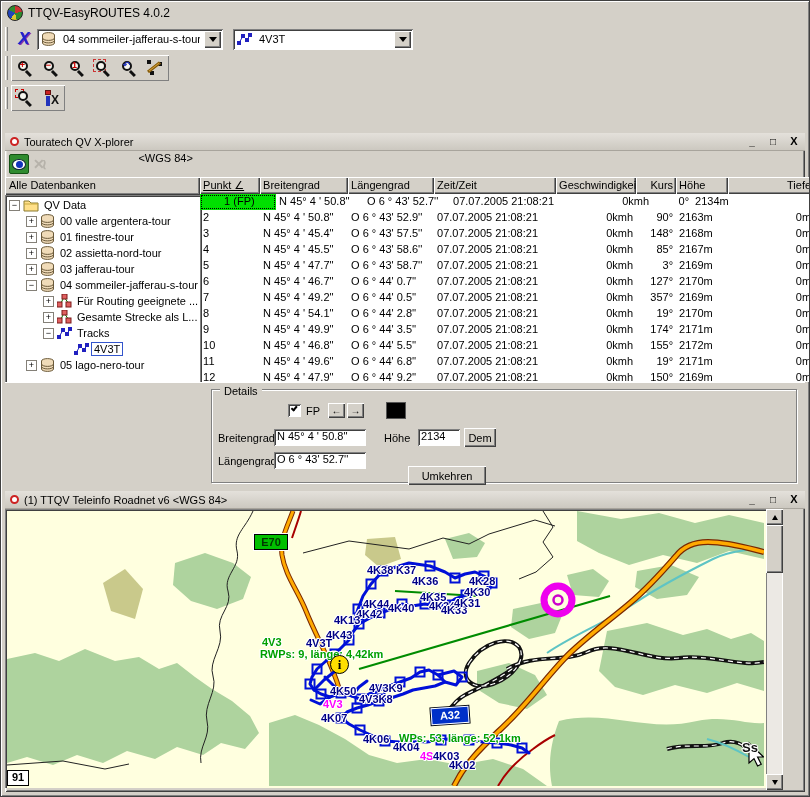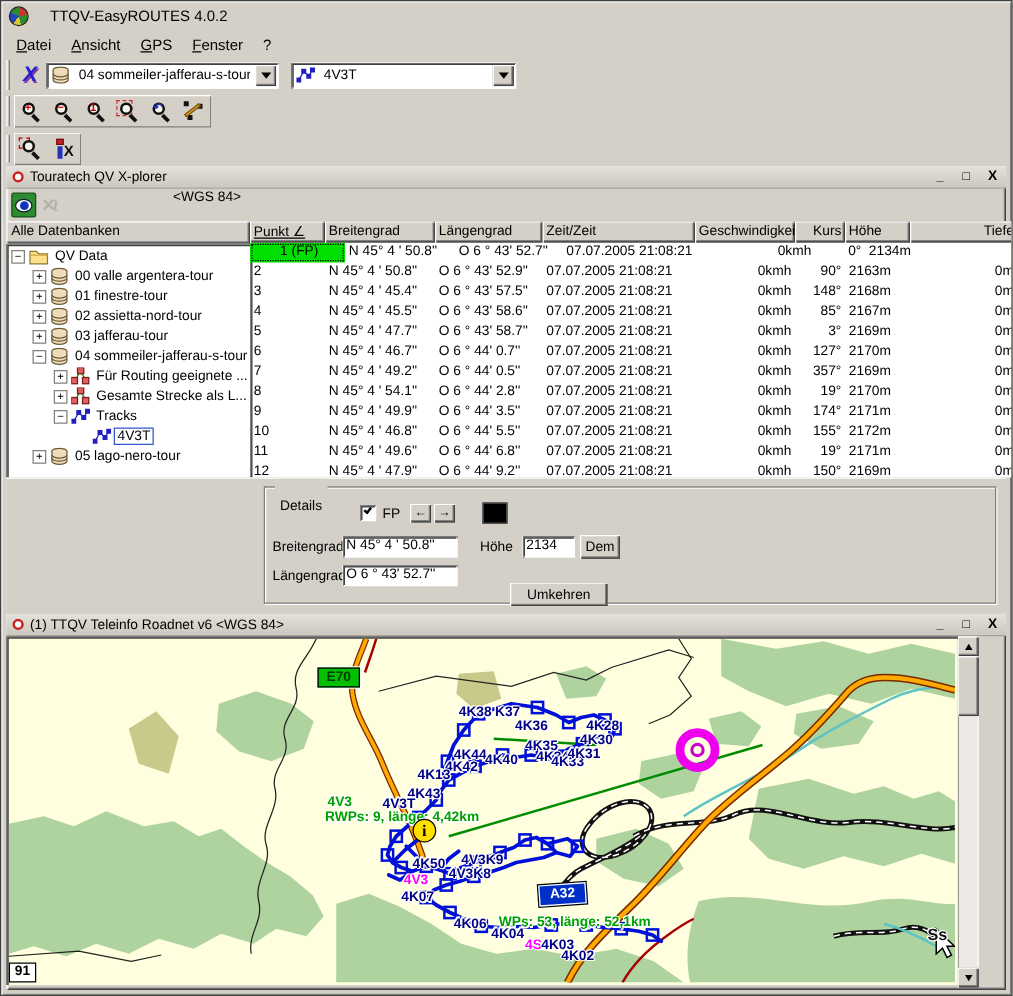--- a/index.html
+++ b/index.html
@@ -11,21 +11,21 @@
   .raised  { box-shadow: inset 1px 1px 0 #fff, inset -1px -1px 0 #404040, inset 2px 2px 0 #e6e3dd, inset -2px -2px 0 #808080; }
   .raised1 { box-shadow: inset 1px 1px 0 #fff, inset -1px -1px 0 #808080; }
   .sunk1   { box-shadow: inset 1px 1px 0 #808080, inset -1px -1px 0 #fff; }
   .btn     { background:#d4d0c8; box-shadow: inset 1px 1px 0 #fff, inset -1px -1px 0 #404040, inset -2px -2px 0 #808080; }
 
   
   #titlebar { height:24px; display:flex; align-items:center; gap:5px; padding:0 6px; }
   #app-icon { width:16px; height:16px; border-radius:50%;
     background: conic-gradient(#cc3333 0 22%, #2e8b2e 22% 46%, #d8c830 46% 60%, #2244bb 60% 82%, #2e8b2e 82%);
     border:1px solid #222; }
-  #title-text { font-size:12px; color:#000;margin-left:12px; }
+  #title-text { font-size:12px; color:#000; }
   #menubar { height:21px; display:flex; align-items:center; padding:0 4px; font-size:12px; }
   .menu-item { padding:2px 8px; }
   .tbrow { display:flex; align-items:center; padding:2px 2px; }
   .grip { width:3px; height:22px; margin:0 3px 0 2px; border-left:1px solid #fff; border-right:1px solid #808080; }
   .grip.tall { height:24px; }
   #x-tool { width:26px; height:24px; display:flex; align-items:center; justify-content:center;
     font-weight:bold; font-style:italic; font-size:17px; color:#2222cc; text-shadow:1px 1px 0 #8833aa; }
   .combo { height:21px; background:#fff; display:flex; align-items:center; gap:4px; padding-left:4px;
     box-shadow: inset 1px 1px 0 #808080, inset -1px -1px 0 #fff, inset 2px 2px 0 #404040; margin-right:10px; }
   .combo .val { font-size:11px; flex:1; white-space:nowrap; overflow:hidden; }
@@ -84,21 +84,21 @@
   .vscroll { width:16px; background:#ece9e4; display:flex; flex-direction:column; justify-content:space-between; }
   .sb-btn { width:16px; height:16px; display:flex; align-items:center; justify-content:center; }
   .sb-thumb { width:16px; height:34px; }
   .tri-up-s { width:0;height:0;border-left:3.5px solid transparent;border-right:3.5px solid transparent;border-bottom:5px solid #000; }
   .tri-down-s { width:0;height:0;border-left:3.5px solid transparent;border-right:3.5px solid transparent;border-top:5px solid #000; }
 
   
   #details-area { height:107px; border-top:1px solid #fff; position:relative; background:#d4d0c8; }
   #details-box { position:absolute; left:206px; right:8px; top:6px; bottom:6px; border:1px solid #808080;
     box-shadow: inset 1px 1px 0 #fff, 1px 1px 0 #fff; }
-  #details-legend { position:absolute; top:-7px; left:8px; background:#d4d0c8; padding:16px 4px; font-size:11px; }
+  #details-legend { position:absolute; top:-7px; left:8px; background:#d4d0c8; padding:2px 4px; font-size:11px; }
   .d-row { position:absolute; display:flex; align-items:center; font-size:11px; }
   .checkbox { width:13px; height:13px; background:#fff; box-shadow: inset 1px 1px 0 #808080, inset -1px -1px 0 #fff, inset 2px 2px 0 #404040; position:relative; }
   .checkbox .mark { position:absolute; left:2.5px; top:1.5px; width:6px; height:3.5px; border-left:2px solid #000; border-bottom:2px solid #000; transform:rotate(-50deg); }
   .arrow-btn { width:17px; height:15px; font-size:10px; display:flex; align-items:center; justify-content:center; margin-left:2px; }
   .swatch { width:20px; height:17px; background:#000; border:1px solid #555; }
   .d-input { background:#fff; font-size:11px; padding:1px 3px; box-shadow: inset 1px 1px 0 #808080, inset -1px -1px 0 #fff, inset 2px 2px 0 #404040; height:17px; white-space:nowrap; }
   .d-btn { height:19px; font-size:11px; display:flex; align-items:center; justify-content:center; }
 
   
   #mapwin { top:490px; width:800px; height:301px; }
@@ -119,27 +119,20 @@
 </head>
 <body>
 
 <div id="app">
 
   <div id="titlebar">
     <div id="app-icon"></div>
     <div id="title-text">TTQV-EasyROUTES 4.0.2</div>
   </div>
 
-  <div id="menubar">
-      <span class="menu-item"><u>D</u>atei</span>
-      <span class="menu-item"><u>A</u>nsicht</span>
-      <span class="menu-item"><u>G</u>PS</span>
-      <span class="menu-item"><u>F</u>enster</span>
-      <span class="menu-item">?</span>
-    </div>
 
   <div class="tbrow">
     <div class="grip tall"></div>
     <div id="x-tool" class="tool">X</div>
     <div class="combo" style="width:186px">
       <span class="tree-ico">
           <svg width="15" height="14">
             <ellipse cx="7.5" cy="3" rx="6" ry="2.4" fill="#f0dbb8" stroke="#6b5a3a"></ellipse>
             <path d="M1.5,3 L1.5,11 A6,2.4 0 0 0 13.5,11 L13.5,3" fill="#f0dbb8" stroke="#6b5a3a"></path>
             <path d="M1.5,6 A6,2.4 0 0 0 13.5,6 M1.5,8.5 A6,2.4 0 0 0 13.5,8.5" fill="none" stroke="#6b5a3a"></path>

